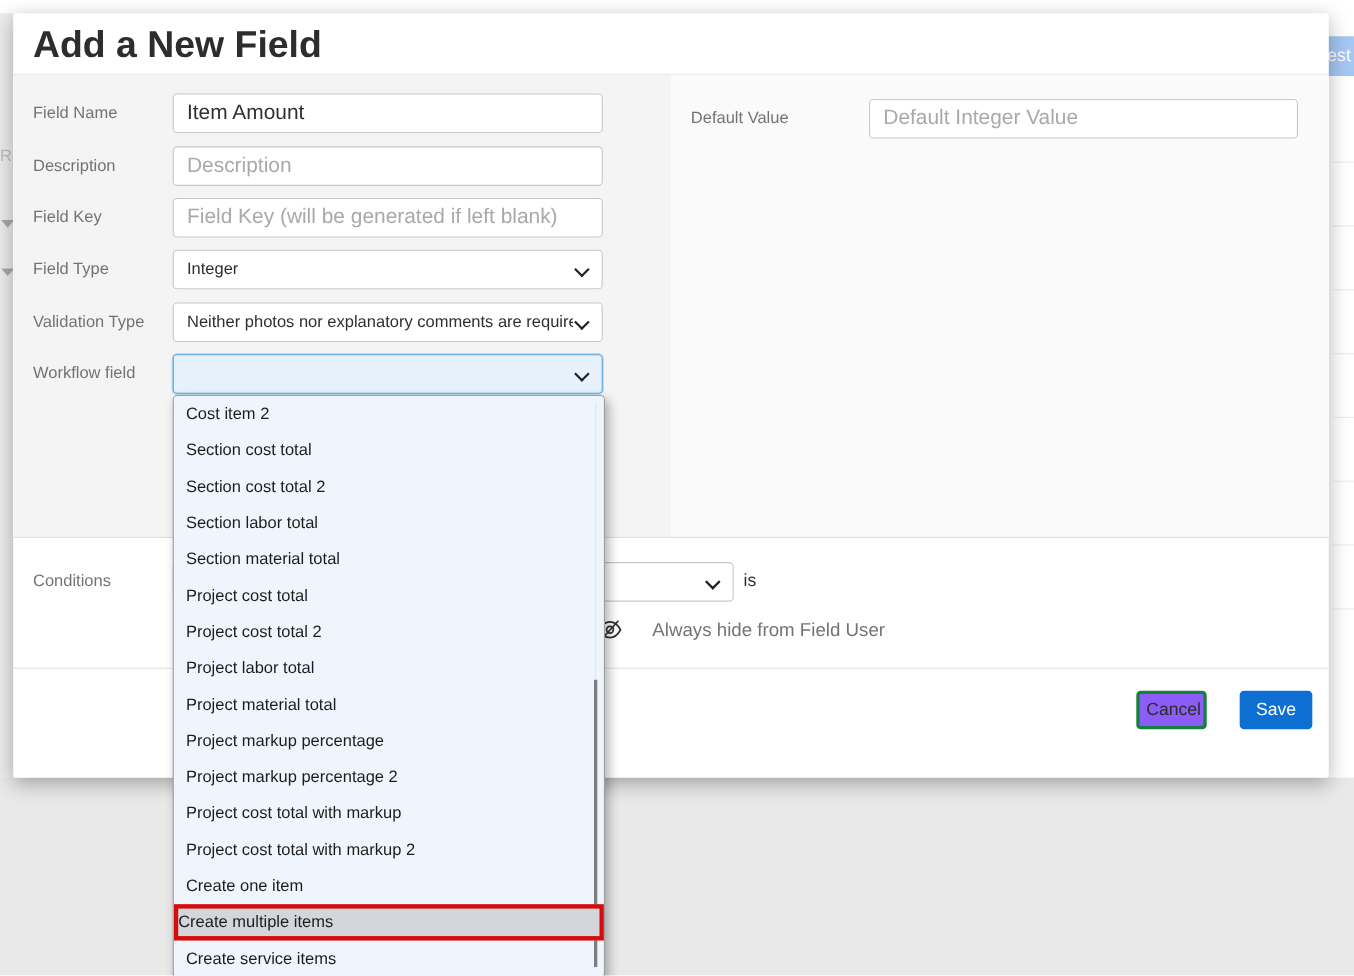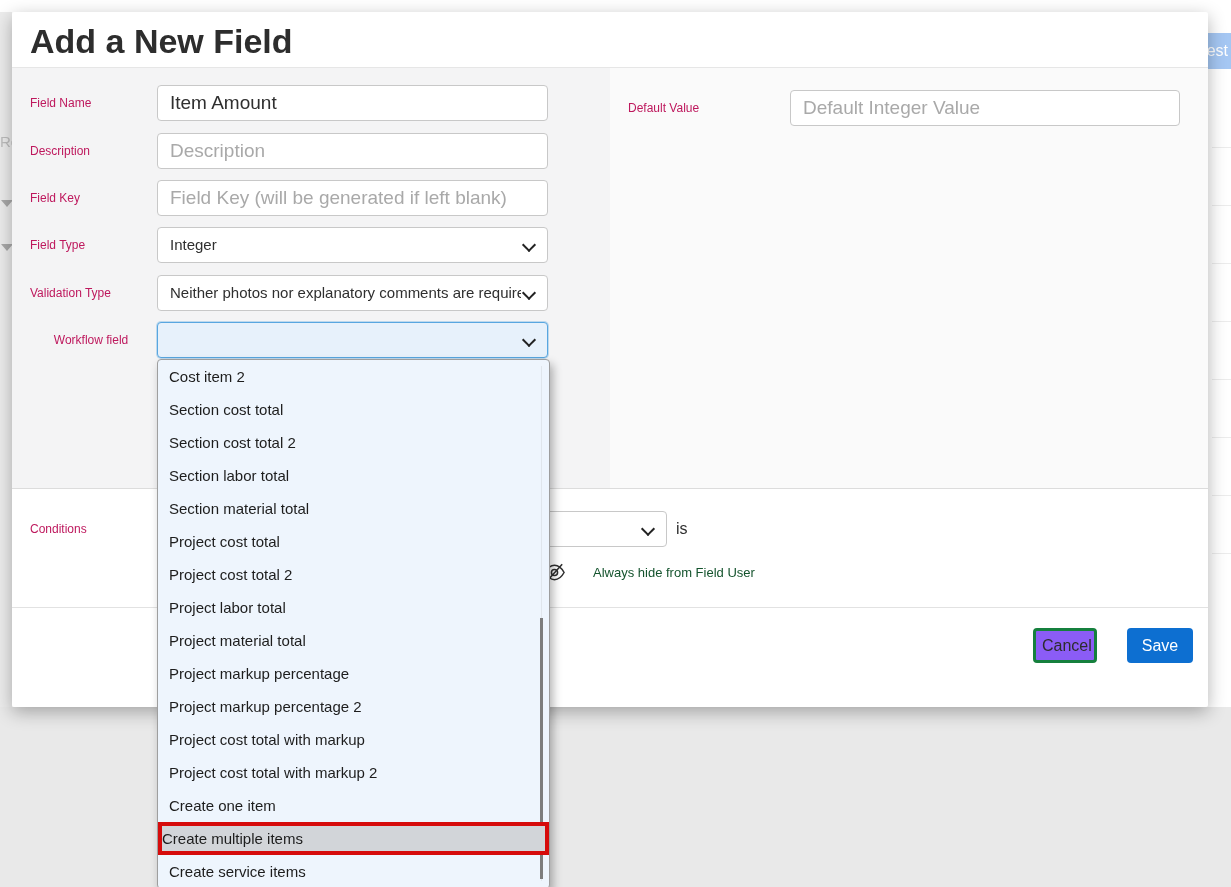--- a/index.html
+++ b/index.html
@@ -19,39 +19,39 @@
   .bg-est-btn{left:1196px;top:33px;width:35px;height:36px;background:#a5c7f3;border-radius:4px 0 0 4px;
     color:#fff;font-size:16px;line-height:36px;text-align:right;padding-right:3px;box-sizing:border-box;z-index:1;}
   
   .modal-bg{left:12px;top:12px;width:1196px;height:695px;background:#fff;border-radius:2px;
     box-shadow:0 5px 18px rgba(0,0,0,.30);z-index:5;}
   .z6{z-index:6;}
   .modal-title{left:30px;top:22px;font-size:34px;font-weight:700;color:#2d2d2d;}
   .hdr-divider{left:12px;top:67px;width:1196px;height:1px;background:#e6e6e6;}
   .body-left{left:12px;top:68px;width:598px;height:420px;background:#f4f4f5;}
   .body-right{left:610px;top:68px;width:598px;height:420px;background:#fafafa;}
-  .flabel{left:30px;width:122px;height:36px;line-height:36px;font-size:12px;color:#be185d;
+  .flabel{left:30px;width:122px;height:36px;line-height:36px;font-size:15px;color:#737373;
     white-space:nowrap;overflow:hidden;}
   .tinput{left:157px;width:391px;height:36px;background:#fff;border:1px solid #c8c8c8;border-radius:4px;
     box-sizing:border-box;padding:0 12px;font-size:19px;color:#2f2f2f;outline:none;
     font-family:"Liberation Sans","DejaVu Sans",sans-serif;}
   .tinput::placeholder{color:#a9a9a9;opacity:1;}
   .selectbox{left:157px;width:391px;height:36px;background:#fff;border:1px solid #c8c8c8;border-radius:4px;
     box-sizing:border-box;font-size:15px;color:#2f2f2f;cursor:pointer;}
   .selectbox .sel-text{position:absolute;left:12px;right:26px;top:0;height:34px;line-height:34px;
     white-space:nowrap;overflow:hidden;}
   .chev{position:absolute;right:13px;top:12px;width:8px;height:8px;
     border-right:2px solid #222;border-bottom:2px solid #222;transform:rotate(45deg);}
   .sel-focused{background:#e7f1fb;border:1px solid #58a6e0;box-shadow:0 0 0 1px rgba(88,166,224,.35);}
   .divider2{left:12px;top:488px;width:1196px;height:1px;background:#dcdcdc;}
   .cond-select{left:157px;width:510px;}
   .is-text{left:676px;top:511px;height:36px;line-height:36px;font-size:16px;color:#2f2f2f;}
   .value-input{left:700px;width:390px;}
   .eye-wrap{left:543px;top:561px;width:23px;height:23px;}
-  .always-text{left:593px;top:562px;height:22px;line-height:22px;font-size:13px;color:#14532d;}
+  .always-text{left:593px;top:562px;height:22px;line-height:22px;font-size:17px;color:#737373;}
   .ftr-divider{left:12px;top:607px;width:1196px;height:1px;background:#e2e2e2;}
   .btn{height:35px;border:none;border-radius:4px;font-size:16px;cursor:pointer;
     font-family:"Liberation Sans","DejaVu Sans",sans-serif;}
   .btn-cancel{left:1033px;top:628px;width:64px;background:#8b5cf6;border:3px solid #15803d;
     box-sizing:border-box;color:#2c2c2c;}
   .btn-save{left:1127px;top:628px;width:66px;background:#0d6fd1;color:#fff;}
   
   .dropdown{left:157px;top:359px;width:393px;height:530px;background:#eef5fd;
     border:1px solid #9e9e9e;border-radius:4px;box-sizing:border-box;z-index:20;
     box-shadow:3px 5px 10px rgba(0,0,0,.30);overflow:hidden;}
@@ -104,21 +104,21 @@
     <span class="sel-text">Integer</span>
     <span class="chev"></span>
   </div>
 
   <div class="abs z6 flabel" style="top:275px;">Validation Type</div>
   <div class="abs z6 selectbox" style="top:275px;">
     <span class="sel-text">Neither photos nor explanatory comments are required</span>
     <span class="chev"></span>
   </div>
 
-  <div class="abs z6 flabel" style="top:322px;text-align:center;">Workflow field</div>
+  <div class="abs z6 flabel" style="top:322px;">Workflow field</div>
   <div class="abs z6 selectbox sel-focused" style="top:322px;">
     <span class="sel-text"></span>
     <span class="chev"></span>
   </div>
 
   <div class="abs z6 flabel" style="left:628px;top:90px;width:140px;">Default Value</div>
   <input class="abs z6 tinput" style="left: 790px; top: 90px; width: 390px;" placeholder="Default Integer Value">
 
   <div class="abs z6 divider2"></div>
   <div class="abs z6 flabel" style="top:511px;">Conditions</div>

